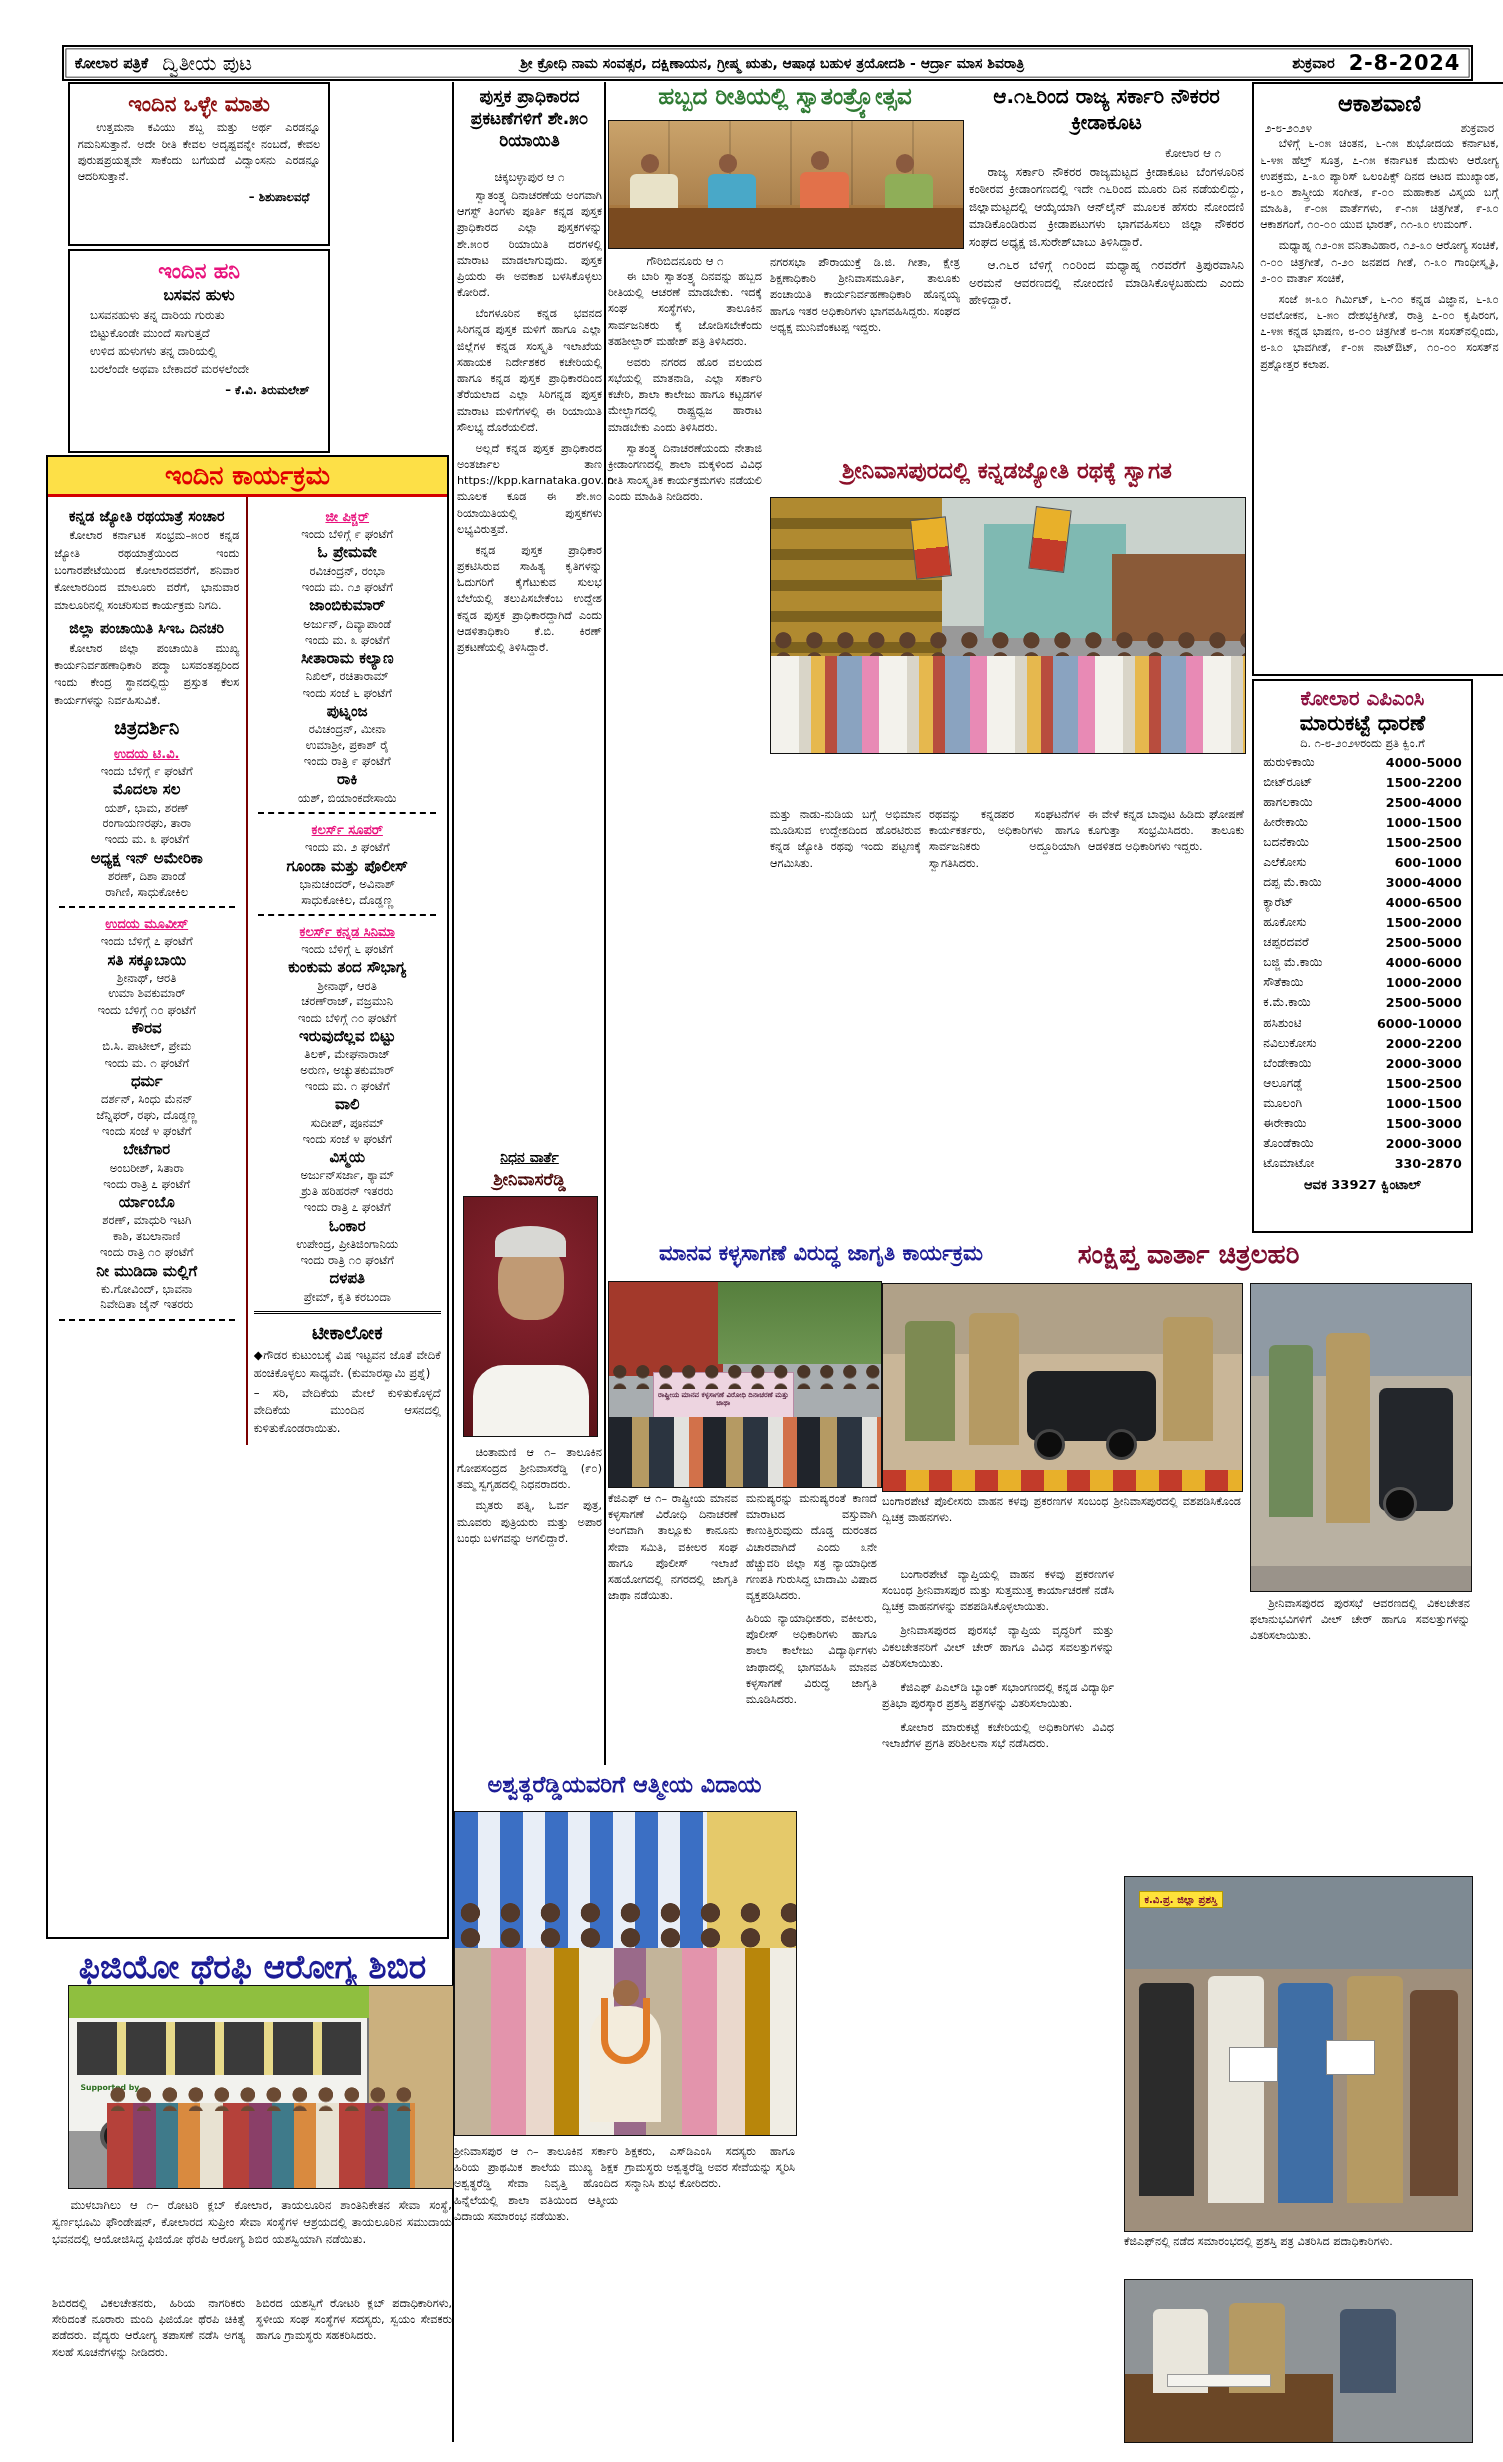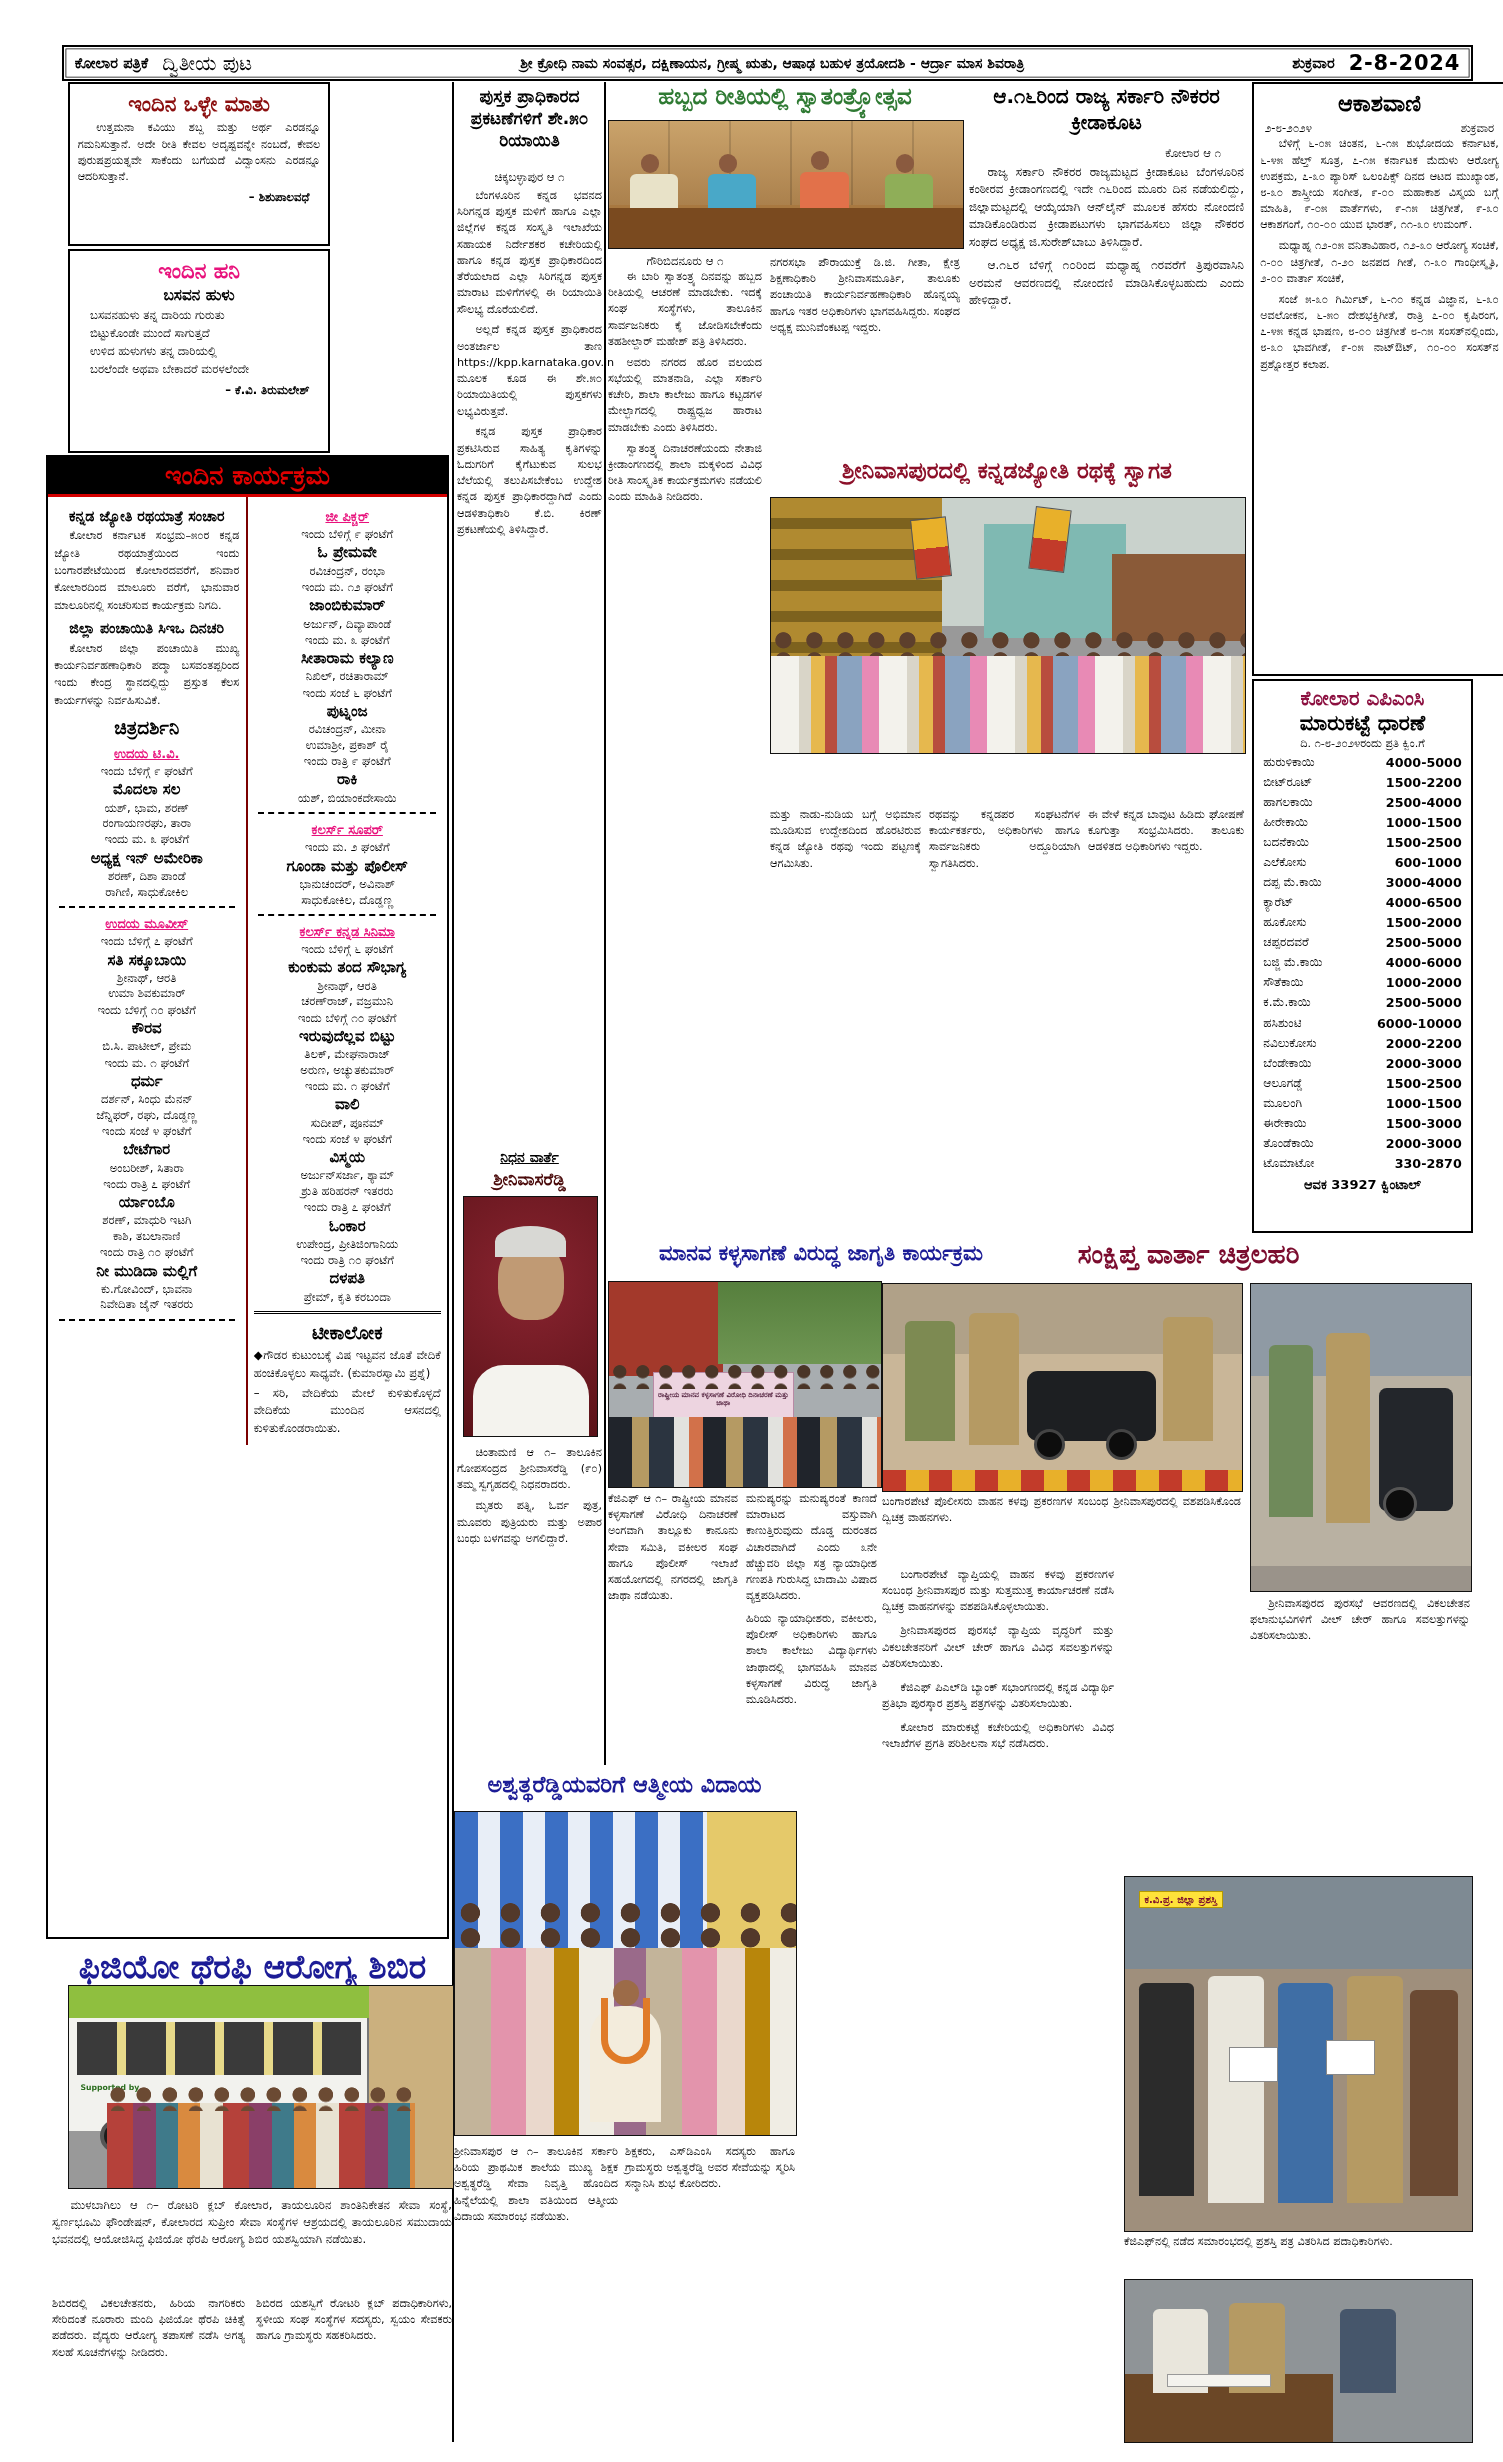--- a/index.html
+++ b/index.html
@@ -18,21 +18,21 @@
   .mast .t3{font-weight:bold;font-size:14px;flex:1;text-align:center;}
   .mast .t4{font-weight:bold;font-size:14.7px;}
   .mast .t5{font-weight:bold;font-size:21px;letter-spacing:0.8px;}
   
   .gw-title{color:#8b0e0e;font-weight:bold;font-size:21px;text-align:center;margin:6.2px 0 4.6px;}
   .hani-title{color:#e8127c;font-weight:bold;font-size:21px;text-align:center;margin:6.2px 0 3.1px;}
   .sub-bold{font-weight:bold;font-size:15.4px;text-align:center;margin:3.1px 0;}
   .credit{font-weight:bold;font-size:11.6px;text-align:right;padding-right:10.8px;margin-top:4.6px;}
   .poem{font-size:11.6px;line-height:1.55;padding-left:12.4px;}
   
-  .prog-head{background:#000000;border-bottom:3.1px solid #d40000;text-align:center;padding:3.1px 0;}
+  .prog-head{background:#fde047;border-bottom:3.1px solid #d40000;text-align:center;padding:3.1px 0;}
   .prog-head span{color:#e00000;font-weight:bold;font-size:25.5px;}
   .tvwrap{display:flex;}
   .tvcol{width:50%;padding:4.6px 6.2px;box-sizing:border-box;}
   .tvcol.first{border-right:2.3px solid #7b0000;}
   .tvcol .sec{font-weight:bold;font-size:14.3px;text-align:center;margin:6.2px 0 1.5px;line-height:1.25;}
   .tvcol .bigsec{font-weight:bold;font-size:18.5px;text-align:center;margin:7.7px 0 3.1px;}
   .tvcol .channel{color:#e8127c;font-weight:bold;text-decoration:underline;text-align:center;font-size:13px;margin:7px 0 2.3px;}
   .tvcol .time{text-align:center;font-size:11.6px;margin:2.3px 0;}
   .tvcol .movie{font-weight:bold;font-size:15px;text-align:center;margin:2.3px 0;line-height:1.2;}
   .tvcol .cast{text-align:center;font-size:11.6px;margin:1.5px 0;}
@@ -300,20 +300,21 @@
     <div class="abs" style="left:10%;top:58%;width:80%;height:42%;background:repeating-linear-gradient(90deg,#b5413a 0 26px,#8a3f68 26px 49px,#3f7a8a 49px 71px,#d98a3f 71px 93px,#e8e2d2 93px 116px);"></div>
     <div class="abs" style="left:10%;top:50%;width:80%;height:12%;background-image:radial-gradient(circle at 10.8px 7.7px,#6b4a33 7px,transparent 7.7px);background-size:26px 18.5px;"></div>
   </div>
   <div class="abs bt ind" style="left:52px;top:2197px;width:400px;font-size:11.6px;">ಮುಳಬಾಗಿಲು ಆ ೧– ರೋಟರಿ ಕ್ಲಬ್ ಕೋಲಾರ, ತಾಯಲೂರಿನ ಶಾಂತಿನಿಕೇತನ ಸೇವಾ ಸಂಸ್ಥೆ, ಸ್ವರ್ಣಭೂಮಿ ಫೌಂಡೇಷನ್, ಕೋಲಾರದ ಸುಪ್ರೀಂ ಸೇವಾ ಸಂಸ್ಥೆಗಳ ಆಶ್ರಯದಲ್ಲಿ ತಾಯಲೂರಿನ ಸಮುದಾಯ ಭವನದಲ್ಲಿ ಆಯೋಜಿಸಿದ್ದ ಫಿಜಿಯೋ ಥೆರಪಿ ಆರೋಗ್ಯ ಶಿಬಿರ ಯಶಸ್ವಿಯಾಗಿ ನಡೆಯಿತು.</div>
   <div class="abs bt" style="left:52px;top:2296px;width:193px;">ಶಿಬಿರದಲ್ಲಿ ವಿಕಲಚೇತನರು, ಹಿರಿಯ ನಾಗರಿಕರು ಸೇರಿದಂತೆ ನೂರಾರು ಮಂದಿ ಫಿಜಿಯೋ ಥೆರಪಿ ಚಿಕಿತ್ಸೆ ಪಡೆದರು. ವೈದ್ಯರು ಆರೋಗ್ಯ ತಪಾಸಣೆ ನಡೆಸಿ ಅಗತ್ಯ ಸಲಹೆ ಸೂಚನೆಗಳನ್ನು ನೀಡಿದರು.</div>
   <div class="abs bt" style="left:256px;top:2296px;width:196px;">ಶಿಬಿರದ ಯಶಸ್ವಿಗೆ ರೋಟರಿ ಕ್ಲಬ್ ಪದಾಧಿಕಾರಿಗಳು, ಸ್ಥಳೀಯ ಸಂಘ ಸಂಸ್ಥೆಗಳ ಸದಸ್ಯರು, ಸ್ವಯಂ ಸೇವಕರು ಹಾಗೂ ಗ್ರಾಮಸ್ಥರು ಸಹಕರಿಸಿದರು.</div>
 
   <div class="abs h-black" style="left:457px;top:85px;width:145px;">ಪುಸ್ತಕ ಪ್ರಾಧಿಕಾರದ ಪ್ರಕಟಣೆಗಳಿಗೆ ಶೇ.೫೦ ರಿಯಾಯಿತಿ</div>
   <div class="abs dl" style="left:457px;top:168px;width:145px;">ಚಿಕ್ಕಬಳ್ಳಾಪುರ ಆ ೧</div>
   <div class="abs bt" style="left:457px;top:188px;width:145px;">
+    <p class="ind" style="margin:0 0 4.6px;">ಸ್ವಾತಂತ್ರ್ಯ ದಿನಾಚರಣೆಯ ಅಂಗವಾಗಿ ಆಗಸ್ಟ್ ತಿಂಗಳು ಪೂರ್ತಿ ಕನ್ನಡ ಪುಸ್ತಕ ಪ್ರಾಧಿಕಾರದ ಎಲ್ಲಾ ಪುಸ್ತಕಗಳನ್ನು ಶೇ.೫೦ರ ರಿಯಾಯಿತಿ ದರಗಳಲ್ಲಿ ಮಾರಾಟ ಮಾಡಲಾಗುವುದು. ಪುಸ್ತಕ ಪ್ರಿಯರು ಈ ಅವಕಾಶ ಬಳಸಿಕೊಳ್ಳಲು ಕೋರಿದೆ.</p>
     <p class="ind" style="margin:0 0 4.6px;">ಬೆಂಗಳೂರಿನ ಕನ್ನಡ ಭವನದ ಸಿರಿಗನ್ನಡ ಪುಸ್ತಕ ಮಳಿಗೆ ಹಾಗೂ ಎಲ್ಲಾ ಜಿಲ್ಲೆಗಳ ಕನ್ನಡ ಸಂಸ್ಕೃತಿ ಇಲಾಖೆಯ ಸಹಾಯಕ ನಿರ್ದೇಶಕರ ಕಚೇರಿಯಲ್ಲಿ ಹಾಗೂ ಕನ್ನಡ ಪುಸ್ತಕ ಪ್ರಾಧಿಕಾರದಿಂದ ತೆರೆಯಲಾದ ಎಲ್ಲಾ ಸಿರಿಗನ್ನಡ ಪುಸ್ತಕ ಮಾರಾಟ ಮಳಿಗೆಗಳಲ್ಲಿ ಈ ರಿಯಾಯಿತಿ ಸೌಲಭ್ಯ ದೊರೆಯಲಿದೆ.</p>
     <p class="ind" style="margin:0 0 4.6px;">ಅಲ್ಲದೆ ಕನ್ನಡ ಪುಸ್ತಕ ಪ್ರಾಧಿಕಾರದ ಅಂತರ್ಜಾಲ ತಾಣ https://kpp.karnataka.gov.in ಮೂಲಕ ಕೂಡ ಈ ಶೇ.೫೦ ರಿಯಾಯಿತಿಯಲ್ಲಿ ಪುಸ್ತಕಗಳು ಲಭ್ಯವಿರುತ್ತವೆ.</p>
     <p class="ind" style="margin:0;">ಕನ್ನಡ ಪುಸ್ತಕ ಪ್ರಾಧಿಕಾರ ಪ್ರಕಟಿಸಿರುವ ಸಾಹಿತ್ಯ ಕೃತಿಗಳನ್ನು ಓದುಗರಿಗೆ ಕೈಗೆಟುಕುವ ಸುಲಭ ಬೆಲೆಯಲ್ಲಿ ತಲುಪಿಸಬೇಕೆಂಬ ಉದ್ದೇಶ ಕನ್ನಡ ಪುಸ್ತಕ ಪ್ರಾಧಿಕಾರದ್ದಾಗಿದೆ ಎಂದು ಆಡಳಿತಾಧಿಕಾರಿ ಕೆ.ಬಿ. ಕಿರಣ್ ಪ್ರಕಟಣೆಯಲ್ಲಿ ತಿಳಿಸಿದ್ದಾರೆ.</p>
   </div>
 
   <div class="abs obit-label" style="left:457px;top:1149px;width:145px;">ನಿಧನ ವಾರ್ತೆ</div>
   <div class="abs obit-name" style="left:457px;top:1169px;width:145px;">ಶ್ರೀನಿವಾಸರೆಡ್ಡಿ</div>
   <div class="photo" style="left:463px;top:1196px;width:133px;height:239px;background:radial-gradient(circle at 50% 35%,#8a2430,#5a1218);">
     <div class="abs" style="left:50%;top:18%;width:66px;height:80px;margin-left:-33px;border-radius:46% 46% 40% 40%;background:#c09a74;"></div>
     <div class="abs" style="left:50%;top:12%;width:71px;height:31px;margin-left:-36px;border-radius:50% 50% 0 0;background:#d8d8d4;"></div>

